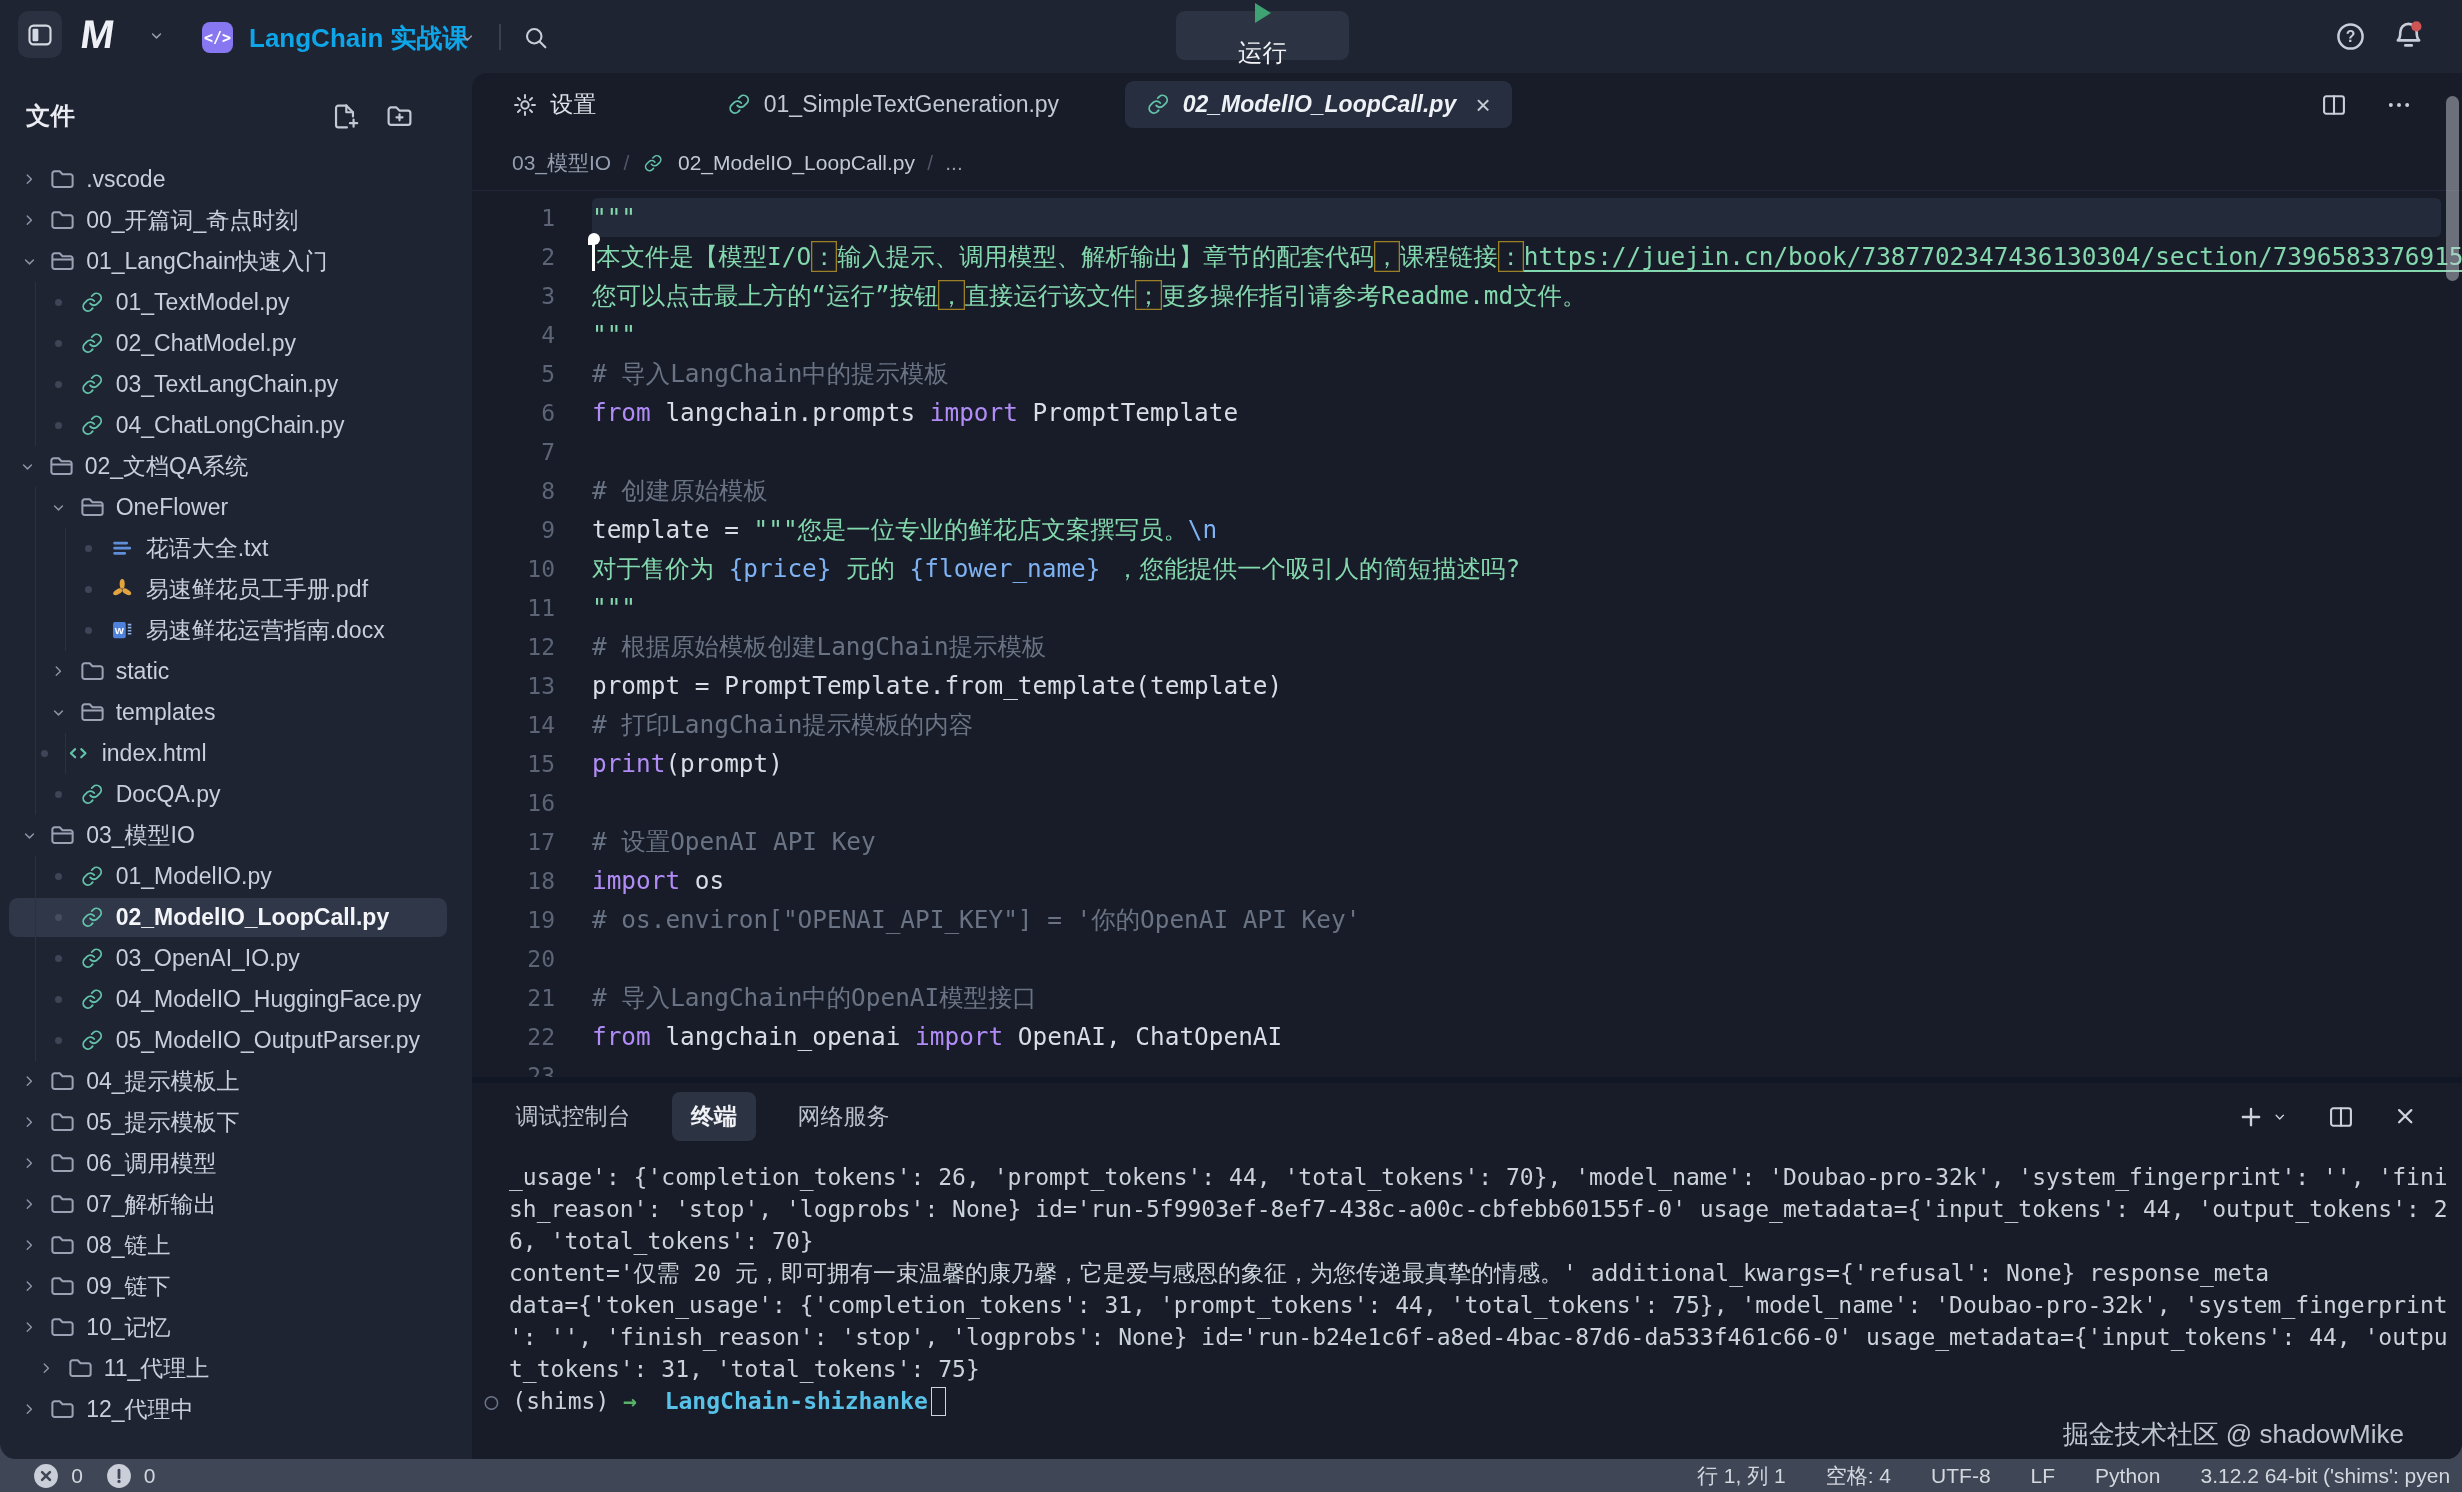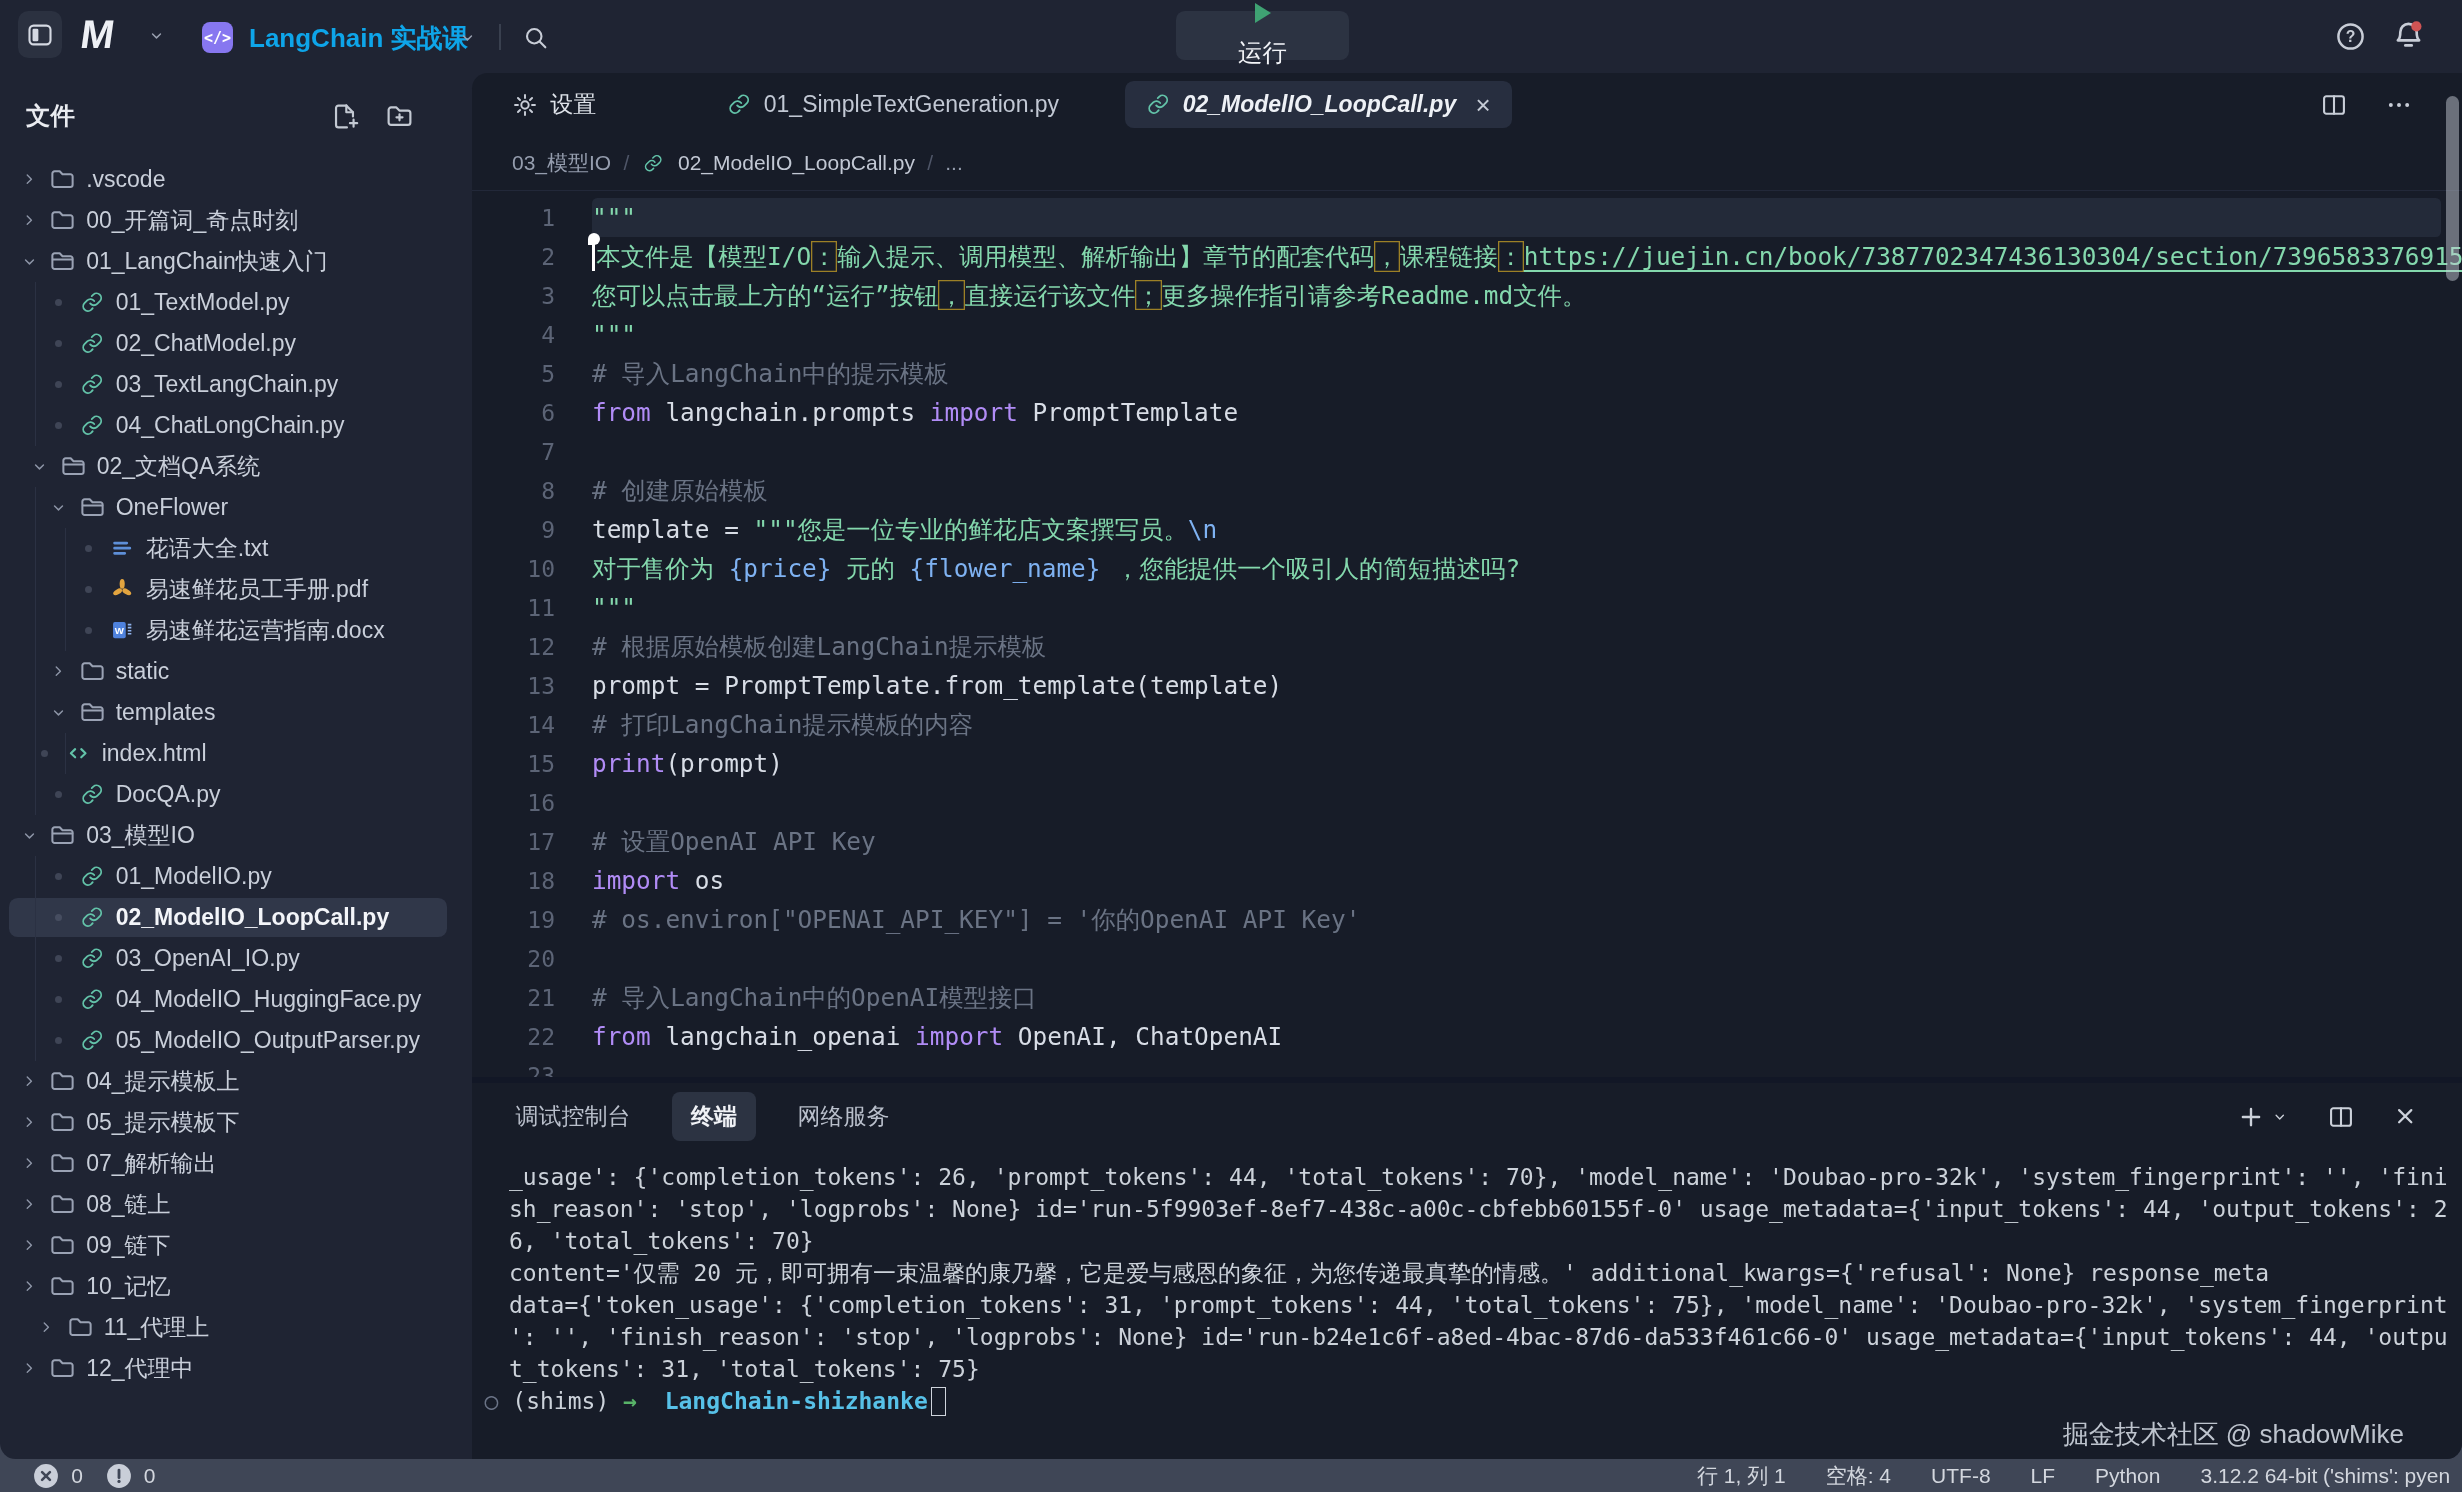--- a/index.html
+++ b/index.html
@@ -265,21 +265,21 @@
              <span class="fico ic" style="color:#63c3a9">
                   <svg width="24.4" height="24.4" viewBox="0 0 24 24" fill="none">
                     <path d="M10 13.2a4.6 4.6 0 0 0 6.9.5l2.7-2.7a4.6 4.6 0 0 0-6.5-6.5l-1.55 1.54" stroke="currentColor" stroke-width="1.8" stroke-linecap="round" stroke-linejoin="round" fill="none"></path>
                     <path d="M14 10.8a4.6 4.6 0 0 0-6.9-.5l-2.7 2.7a4.6 4.6 0 0 0 6.5 6.5l1.54-1.54" stroke="currentColor" stroke-width="1.8" stroke-linecap="round" stroke-linejoin="round" fill="none"></path>
                   </svg>
                 </span>
                 <span>04_ChatLongChain.py</span>
               </span>
             </div>
             <div class="row">
-              <span class="cell" style="padding-left:28px">
+              <span class="cell" style="padding-left:16px">
                 <span class="tw ic">
                   <svg width="19" height="19" viewBox="0 0 24 24" fill="none">
                     <path d="M7 10l5 5 5-5" stroke="currentColor" stroke-width="1.8" stroke-linecap="round" stroke-linejoin="round" fill="none"></path>
                   </svg>
                 </span>
              <span class="fico ic" style="color:#9aa2b4">
                   <svg width="27" height="27" viewBox="0 0 24 24" fill="none">
                     <path d="M3 6.7a2 2 0 0 1 2-2h4.5l2.5 2.6H19a2 2 0 0 1 2 2v7.4a2 2 0 0 1-2 2H5a2 2 0 0 1-2-2z" stroke="currentColor" stroke-width="1.8" stroke-linecap="round" stroke-linejoin="round" fill="none"></path>
                     <path d="M3.4 10.3h17.3" stroke="currentColor" stroke-width="1.8" stroke-linecap="round" stroke-linejoin="round" fill="none"></path>
                   </svg>
@@ -530,20 +530,35 @@
                   <svg width="18.3" height="18.3" viewBox="0 0 24 24" fill="none">
                     <path d="M9.5 6.5l5.5 5.5-5.5 5.5" stroke="currentColor" stroke-width="1.8" stroke-linecap="round" stroke-linejoin="round" fill="none"></path>
                   </svg>
                 </span>
              <span class="fico ic" style="color:#9aa2b4">
                   <svg width="27" height="27" viewBox="0 0 24 24" fill="none">
                     <path d="M3 6.7a2 2 0 0 1 2-2h4.5l2.5 2.6H19a2 2 0 0 1 2 2v7.4a2 2 0 0 1-2 2H5a2 2 0 0 1-2-2z" stroke="currentColor" stroke-width="1.8" stroke-linecap="round" stroke-linejoin="round" fill="none"></path>
                   </svg>
                 </span>
                 <span>05_提示模板下</span>
+              </span>
+            </div>
+            <div class="row">
+              <span class="cell" style="padding-left:17.5px">
+                <span class="tw ic">
+                  <svg width="18.3" height="18.3" viewBox="0 0 24 24" fill="none">
+                    <path d="M9.5 6.5l5.5 5.5-5.5 5.5" stroke="currentColor" stroke-width="1.8" stroke-linecap="round" stroke-linejoin="round" fill="none"></path>
+                  </svg>
+                </span>
+             <span class="fico ic" style="color:#9aa2b4">
+                  <svg width="27" height="27" viewBox="0 0 24 24" fill="none">
+                    <path d="M3 6.7a2 2 0 0 1 2-2h4.5l2.5 2.6H19a2 2 0 0 1 2 2v7.4a2 2 0 0 1-2 2H5a2 2 0 0 1-2-2z" stroke="currentColor" stroke-width="1.8" stroke-linecap="round" stroke-linejoin="round" fill="none"></path>
+                  </svg>
+                </span>
+                <span>06_调用模型</span>
               </span>
             </div>
             <div class="row">
               <span class="cell" style="padding-left:17.5px">
                 <span class="tw ic">
                   <svg width="18.3" height="18.3" viewBox="0 0 24 24" fill="none">
                     <path d="M9.5 6.5l5.5 5.5-5.5 5.5" stroke="currentColor" stroke-width="1.8" stroke-linecap="round" stroke-linejoin="round" fill="none"></path>
                   </svg>
                 </span>
              <span class="fico ic" style="color:#9aa2b4">

